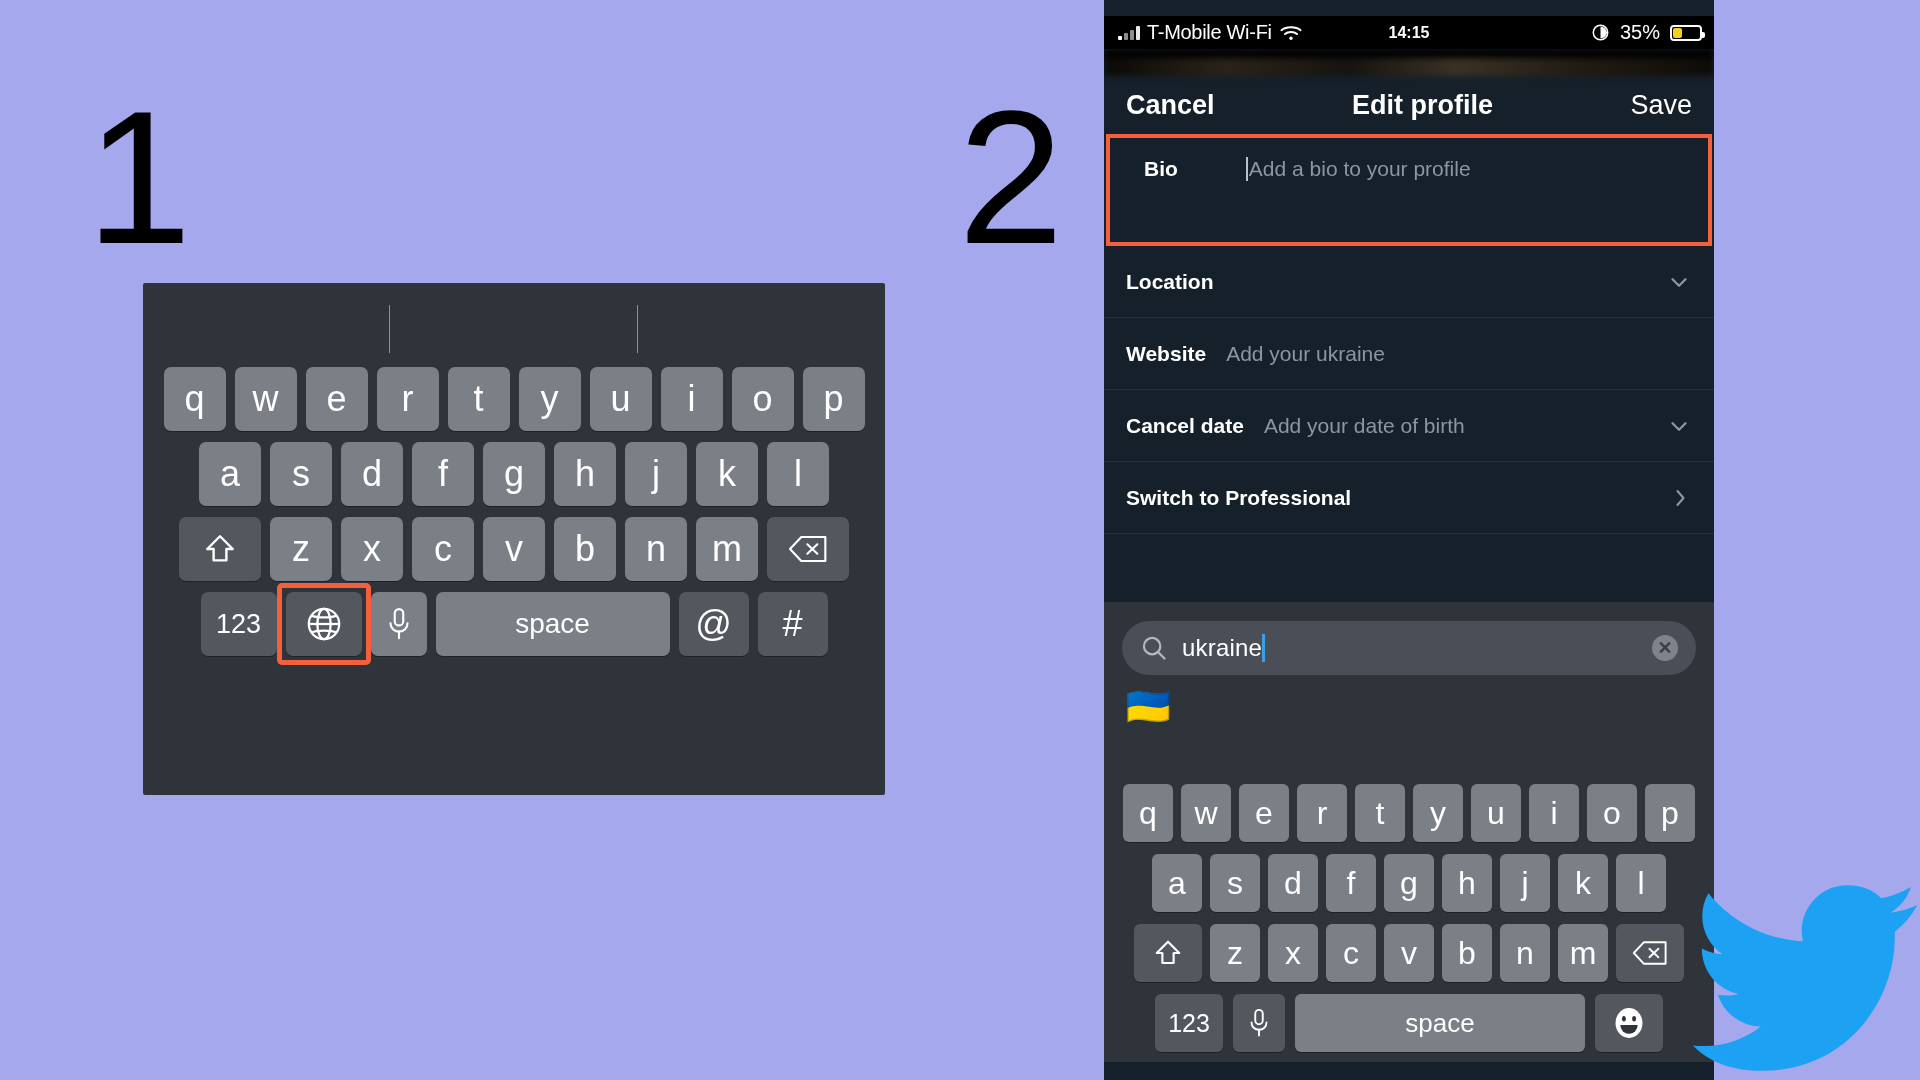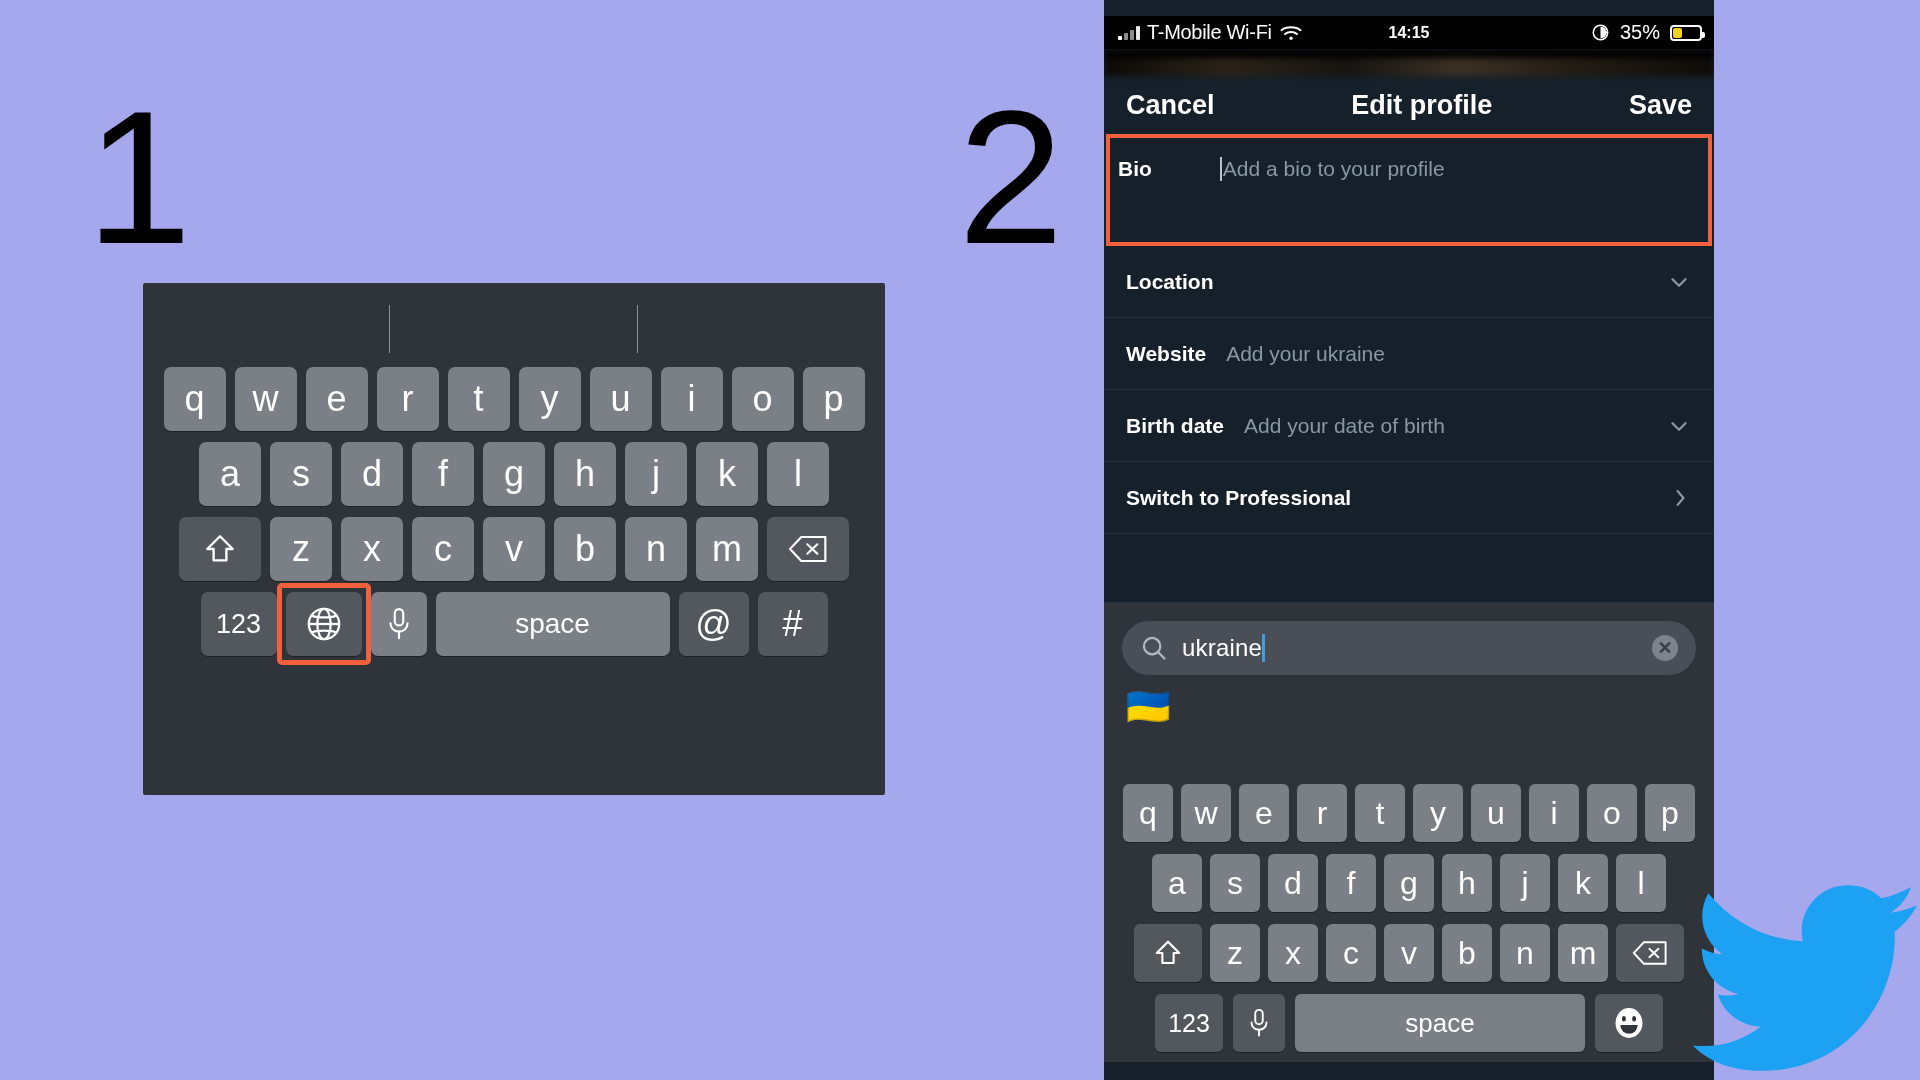--- a/index.html
+++ b/index.html
@@ -154,21 +154,21 @@
   #navbar {
     height: 58px;
     background: #16202a;
     display: flex;
     align-items: center;
     justify-content: space-between;
     padding: 0 22px;
     color: #fff;
   }
   .nav-side { font-size: 27px; font-weight: 700; color:#fff; }
-  .nav-side.bold { font-weight: 700; }
+  .nav-side.bold { font-weight: 400; }
   .nav-title { font-size: 27px; font-weight: 700; }
 
   
   #bio-block {
     position: relative;
     border-top: 4px solid #f4603c;
     border-bottom: 4px solid #f4603c;
     border-left: 4px solid #f4603c;
     border-right: 4px solid #f4603c;
     background: #16202a;
@@ -181,21 +181,21 @@
     font-weight: 700;
     font-size: 21px;
   }
   .row-placeholder {
     color: #8a97a3;
     font-size: 21px;
     font-weight: 400;
   }
   #bio-block .inner {
     display: flex;
-    padding: 19px 0 0 8px;
+    padding: 19px 0 0 34px;
     gap: 68px;
   }
   .caret {
     display:inline-block;
     width:2px; height:24px;
     background:#b7c2cc;
     vertical-align:-5px;
     margin-right:1px;
   }
 
@@ -407,21 +407,21 @@
         <path d="M6 9.5 L12 15.5 L18 9.5"></path>
       </svg>
     </div>
 
     <div class="field-row">
       <span class="lbl">Website</span>
       <span class="ph">Add your ukraine</span>
     </div>
 
     <div class="field-row">
-      <span class="lbl">Birth date</span>
+      <span class="lbl">Cancel date</span>
       <span class="ph">Add your date of birth</span>
       <svg class="chev" width="26" height="26" viewBox="0 0 24 24" fill="none" stroke="#8a97a3" stroke-width="2.1" stroke-linecap="round" stroke-linejoin="round">
         <path d="M6 9.5 L12 15.5 L18 9.5"></path>
       </svg>
     </div>
 
     <div class="field-row">
       <span class="lbl">Switch to Professional</span>
       <span class="ph"></span>
       <svg class="chev" width="24" height="24" viewBox="0 0 24 24" fill="none" stroke="#8a97a3" stroke-width="2.1" stroke-linecap="round" stroke-linejoin="round">

